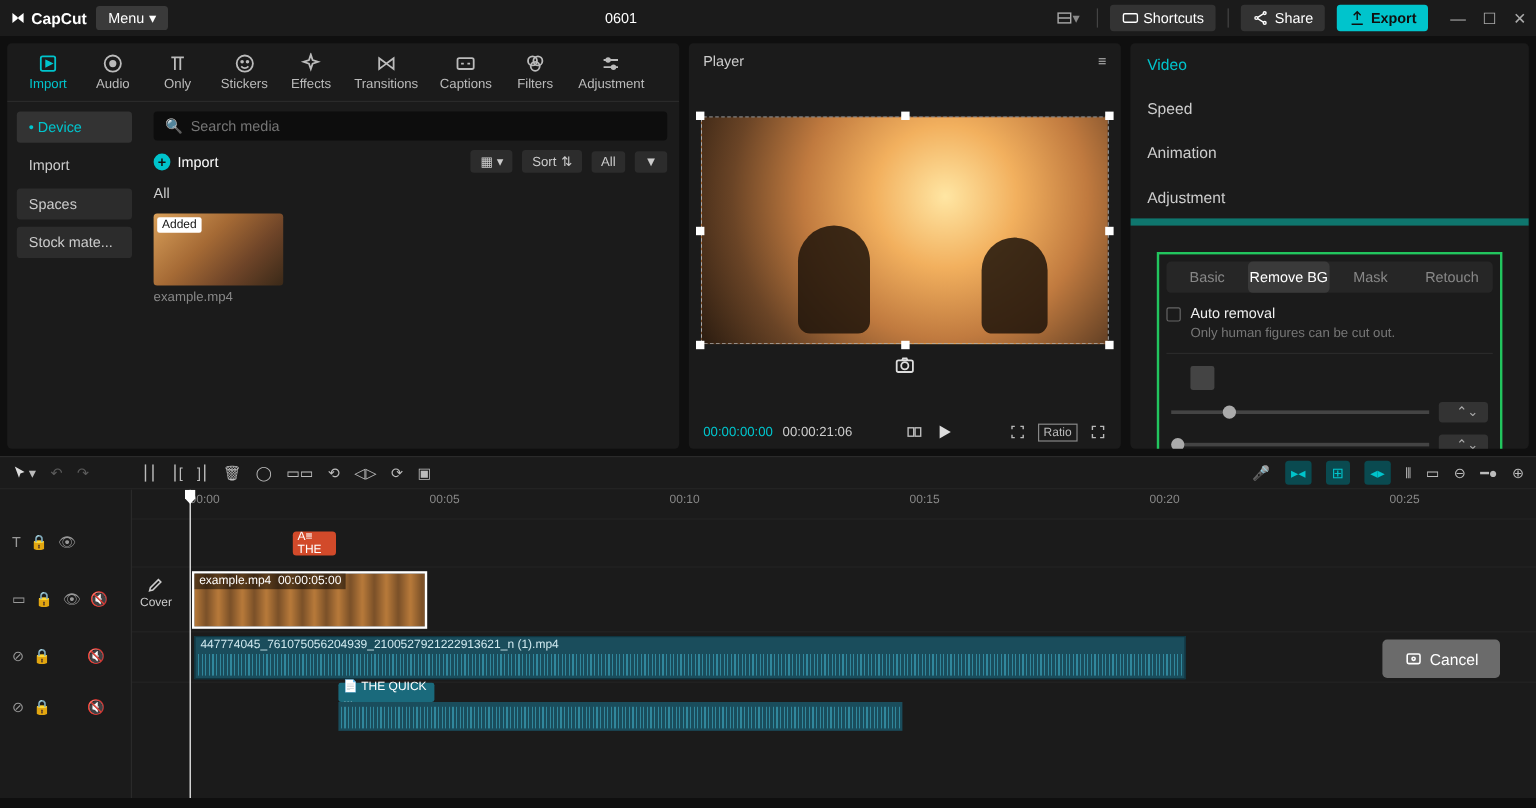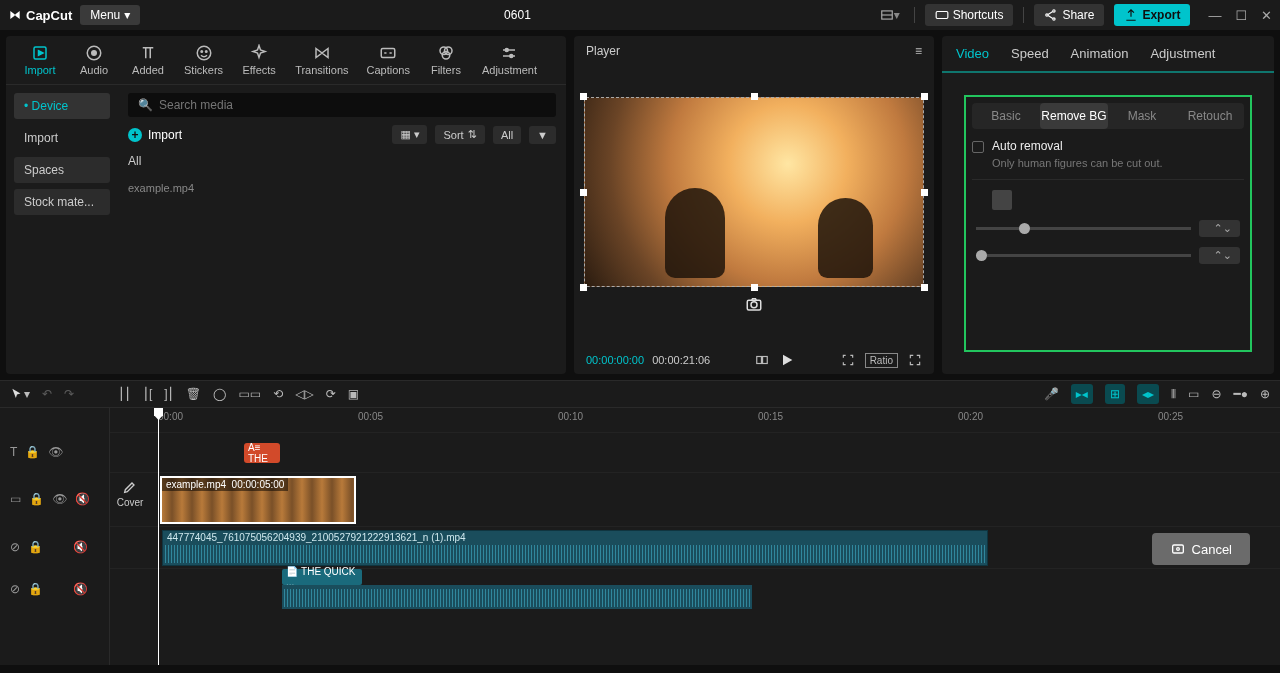--- a/index.html
+++ b/index.html
@@ -68,21 +68,21 @@
   .snap-icon { margin-top: 8px; color: #ddd; }
   .player-controls { display: flex; align-items: center; justify-content: space-between; padding: 6px 12px; }
   .pc-time { display: flex; align-items: center; gap: 8px; }
   .tcur { color: #00c4cc; font-size: 11px; }
   .tdur { color: #ccc; font-size: 11px; }
   .pc-center { display: flex; align-items: center; gap: 10px; }
   .pc-right { display: flex; align-items: center; gap: 10px; }
   .ic { color: #bbb; cursor: pointer; display: flex; align-items: center; }
 
   
-  .props-tabs { display: flex; gap: 22px; padding: 10px 14px; border-bottom: 2px solid #0f766e; }
+  .props-tabs { display: flex; gap: 22px; padding: 10px 14px; border-bottom: 6px solid #0f766e; flex-direction: column; }
   .ptab { color: #ccc; cursor: pointer; font-size: 13px; font-weight: 500; }
   .ptab.active { color: #00c4cc; }
   .highlight-box { border: 2px solid #22c55e; margin: 22px; padding: 6px; flex: 1; display: flex; flex-direction: column; gap: 10px; }
   .subtabs { display: flex; background: #262626; border-radius: 4px; }
   .subtab { flex: 1; text-align: center; padding: 6px 0; color: #888; cursor: pointer; font-size: 12px; border-radius: 4px; }
   .subtab.active { background: #3a3a3a; color: #fff; }
   .prop-row { display: flex; align-items: flex-end; gap: 8px; }
   .checkbox { width: 12px; height: 12px; border: 1px solid #666; border-radius: 2px; }
   .prop-label { color: #eee; font-size: 12px; }
   .prop-hint { color: #777; font-size: 11px; padding-left: 20px; margin-top: -6px; }
@@ -199,21 +199,21 @@
           <svg viewBox="0 0 24 24">
             <circle cx="12" cy="12" r="9"></circle>
             <circle cx="12" cy="12" r="3" fill="currentColor"></circle>
           </svg>
           <span>Audio</span>
         </div>
       <div class="mtab">
           <svg viewBox="0 0 24 24">
             <path d="M5 5h14M9 5v14M15 5v14"></path>
           </svg>
-          <span>Added</span>
+          <span>Only</span>
         </div>
       <div class="mtab">
           <svg viewBox="0 0 24 24">
             <circle cx="12" cy="12" r="9"></circle>
             <circle cx="9" cy="10" r="1" fill="currentColor"></circle>
             <circle cx="15" cy="10" r="1" fill="currentColor"></circle>
             <path d="M8 15c1 1 3 2 4 2s3-1 4-2"></path>
           </svg>
           <span>Stickers</span>
         </div>
@@ -273,20 +273,23 @@
           <div class="view-ctrls">
             <div class="vc-btn">▦ ▾</div>
             <div class="vc-btn"><span>Sort</span> ⇅</div>
             <div class="vc-btn">All</div>
             <div class="vc-btn">▼</div>
           </div>
         </div>
         <div class="media-all">All</div>
         <div class="media-grid">
           <div class="clip-card">
+            <div class="clip-thumb">
+              <div class="clip-badge">Added</div>
+            </div>
             <div class="clip-name">example.mp4</div>
           </div>
         </div>
       </div>
     </div>
   </div>
 
   <div class="panel player-panel">
     <div class="player-header">
       <span>Player</span>

